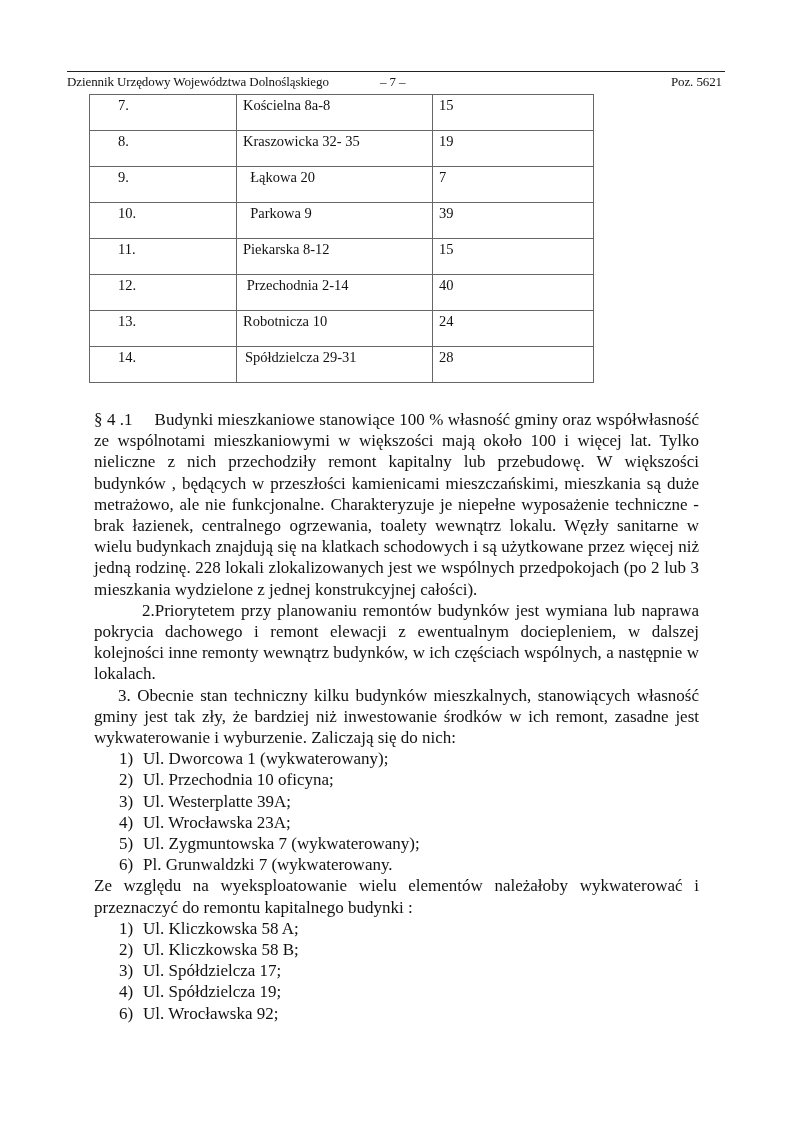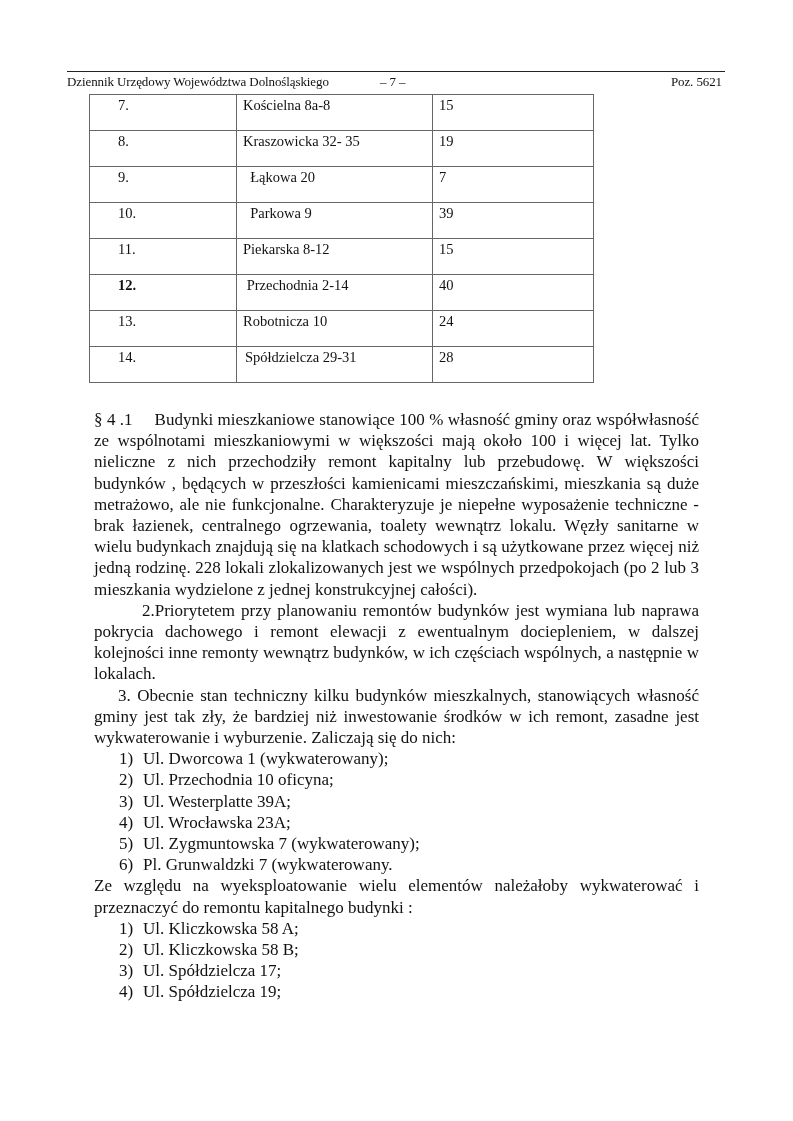--- a/index.html
+++ b/index.html
@@ -100,21 +100,21 @@
         <td class="c1" style="white-space: pre;">10.</td>
         <td class="c2" style="white-space: pre; margin-left: 35px;">  Parkowa 9</td>
         <td class="c3" style="white-space: pre;">39</td>
       </tr>
       <tr>
         <td class="c1" style="white-space: pre;">11.</td>
         <td class="c2" style="white-space: pre;">Piekarska 8-12</td>
         <td class="c3" style="white-space: pre;">15</td>
       </tr>
       <tr>
-        <td class="c1" style="white-space: pre; font-weight: bold;">12.</td>
+        <td class="c1" style="white-space: pre;">12.</td>
         <td class="c2" style="white-space: pre;"> Przechodnia 2-14</td>
         <td class="c3" style="white-space: pre;">40</td>
       </tr>
       <tr>
         <td class="c1" style="white-space: pre;">13.</td>
         <td class="c2" style="white-space: pre;">Robotnicza 10</td>
         <td class="c3" style="white-space: pre;">24</td>
       </tr>
       <tr>
         <td class="c1" style="white-space: pre;">14.</td>
@@ -135,14 +135,15 @@
       <li><span class="num">4)</span><span>Ul. Wrocławska 23A;</span></li>
       <li><span class="num">5)</span><span>Ul. Zygmuntowska 7 (wykwaterowany);</span></li>
       <li><span class="num">6)</span><span>Pl. Grunwaldzki 7 (wykwaterowany.</span></li>
     </ul>
   <p class="p">Ze  względu na wyeksploatowanie wielu elementów należałoby wykwaterować i przeznaczyć do remontu kapitalnego budynki :</p>
   <ul class="list" id="list2">
       <li><span class="num">1)</span><span>Ul. Kliczkowska 58 A;</span></li>
       <li><span class="num">2)</span><span>Ul. Kliczkowska 58 B;</span></li>
       <li><span class="num">3)</span><span>Ul. Spółdzielcza 17;</span></li>
       <li><span class="num">4)</span><span>Ul. Spółdzielcza 19;</span></li>
+      <li><span class="num">6)</span><span>Ul. Wrocławska 92;</span></li>
     </ul>
 </div>
 
 </body></html>

